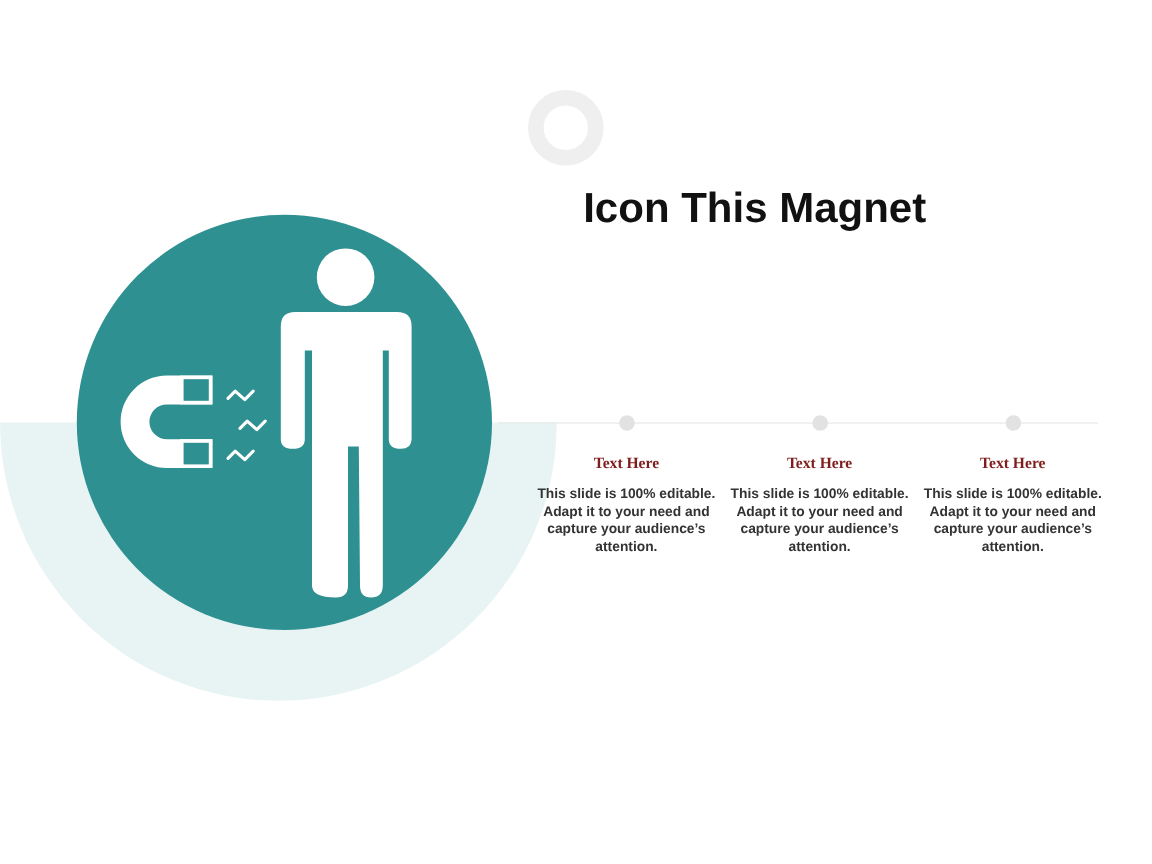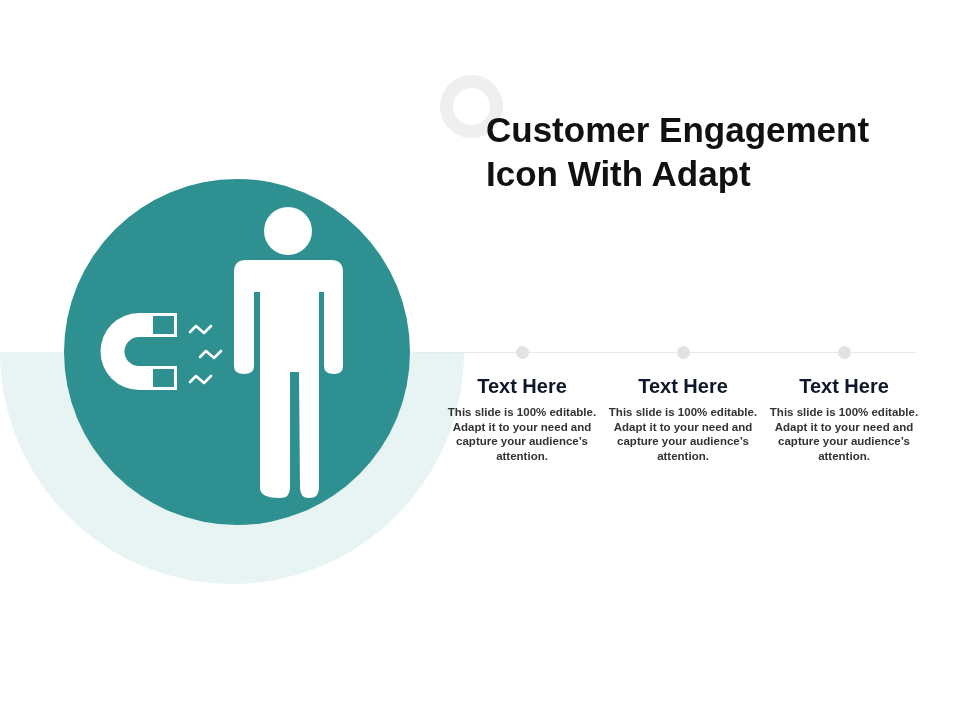--- a/index.html
+++ b/index.html
@@ -7,21 +7,21 @@
          font-family:"Liberation Sans", sans-serif; }
   .abs { position:absolute; }
   .light-half { left:0; top:352px; width:464px; height:232px; overflow:hidden; }
   .light-half .disc { position:absolute; left:0; top:-232px; width:464px; height:464px; border-radius:50%; background:#e8f4f4; }
   .timeline { left:415px; top:352px; width:500px; height:1px; background:#e8e8e8; }
   .teal-circle { left:64px; top:179px; width:346px; height:346px; border-radius:50%; background:#2e9090; }
   .ring { left:440px; top:75px; width:37px; height:37px; border-radius:50%; border:13px solid #efefef; }
   .title { left:486px; top:108px; width:440px; font-weight:bold; font-size:35px; line-height:44px; color:#111111; margin:0; }
   .dot { width:13px; height:13px; border-radius:50%; background:#e2e2e2; top:346px; }
   .col { top:376px; width:150px; text-align:center; }
-  .col h3 { margin:0; font-size:20px; font-weight:bold; color:#0f172a; line-height:20px; }
+  .col h3 { margin:0; font-size:13px; font-weight:bold; color:#7f1d1d; line-height:20px;font-family:Liberation Serif, serif; }
   .col p { margin:9px 0 0 0; font-size:11.5px; line-height:14.5px; color:#333;font-weight:bold; }
   svg { position:absolute; left:0; top:0; }
 </style>
 </head>
 <body>
 
 <div class="abs light-half">
     <div class="disc"></div>
   </div>
 <div class="abs timeline"></div>
@@ -45,22 +45,22 @@
 
   <g fill="#ffffff">
     <circle cx="288" cy="231" r="24"></circle>
     <path d="M246,260 L331,260 Q343,260 343,272 L343,366 Q343,374 334,374 Q324,374 324,366 L324,292 L319,292 L319,488 Q319,498 309,498 Q300,498 300,488 L299,372 L290,372 L290,488 Q290,498 280,498 Q260,498 260,488 L260,292 L254,292 L254,366 Q254,374 244,374 Q234,374 234,366 L234,272 Q234,260 246,260 Z"></path>
   </g>
 </svg>
 
 <div class="abs ring"></div>
 
 <h1 class="abs title">
-  <span>Customer Engagement</span><br>
-  <span>Icon With Adapt</span>
+  <br>
+  <span>Icon This Magnet</span>
 </h1>
 
 <div class="abs dot" style="left:516px"></div>
 <div class="abs dot" style="left:677px"></div>
 <div class="abs dot" style="left:838px"></div>
 
 <div class="abs col" style="left:447px">
   <h3>Text Here</h3>
   <p>This slide is 100% editable. Adapt it to your need and capture your audience’s attention.</p>
 </div>

